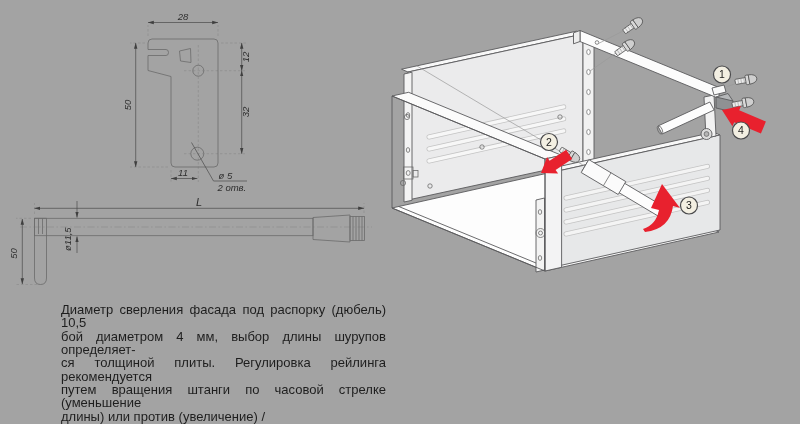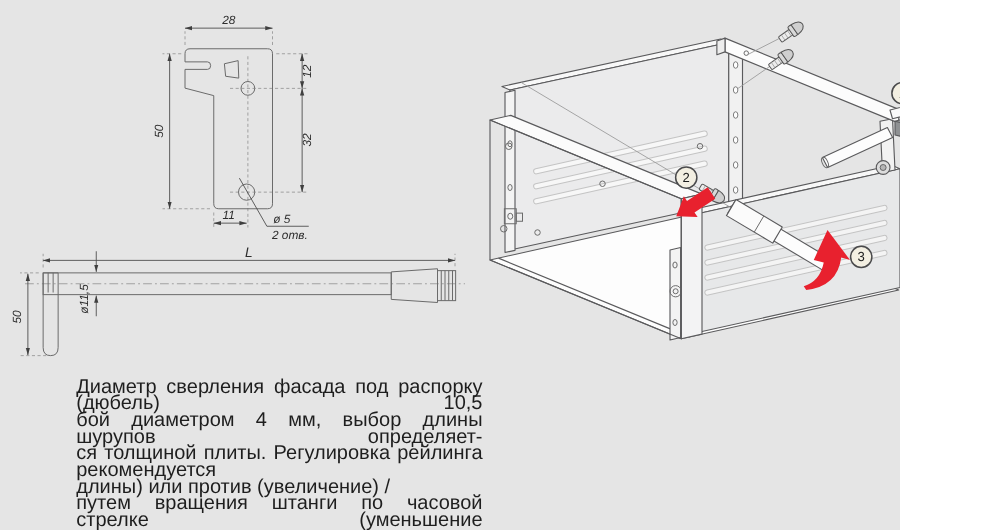--- a/index.html
+++ b/index.html
@@ -1,20 +1,20 @@
 <!DOCTYPE html>
 <html><head>
 <meta charset="utf-8">
 <style>
   html,body{margin:0;padding:0;background:#fff;}
-  .canvas{position:relative;width:720px;height:424px;background:#e5e5e5;overflow:hidden;
+  .canvas{position:relative;width:800px;height:424px;background:#a3a3a3;overflow:hidden;
           font-family:"Liberation Sans",sans-serif;}
   .canvas svg{position:absolute;left:0;top:0;}
   .instructions{position:absolute;left:61px;top:303px;width:325px;color:#1e1e1e;
-                font-size:16px;line-height:13.35px;}
+                font-size:13px;line-height:13.35px;}
   .instr-line{text-align:justify;text-align-last:justify;white-space:normal;}
   .instr-line.last{text-align-last:left;}
   .dim{font:italic 9.5px "Liberation Sans",sans-serif;fill:#2e2e2e;}
   .dimL{font:italic 11px "Liberation Sans",sans-serif;fill:#2e2e2e;}
   .callout-num{font:10.5px "Liberation Sans",sans-serif;fill:#1d1d1d;text-anchor:middle;}
   .thin{stroke:#6b6b6b;stroke-width:.8;fill:none;}
   .dimline{stroke:#4a4a4a;stroke-width:.7;fill:none;}
   .dash{stroke:#8a8a8a;stroke-width:.6;fill:none;stroke-dasharray:2.5 2;}
   .cline{stroke:#8a8a8a;stroke-width:.6;fill:none;stroke-dasharray:7 2.5 1.5 2.5;}
   .iso{stroke:#5a5a5c;stroke-width:.9;stroke-linejoin:round;}
@@ -223,17 +223,17 @@
       <circle cx="741" cy="130.5" r="8.5" fill="#f3efe2" stroke="#4a4a4c" stroke-width="1.2"></circle>
       <text class="callout-num" x="741" y="134.2">4</text>
     </g>
   </g>
 </svg>
 
 <div class="instructions">
   <div class="instr-line">Диаметр сверления фасада под распорку (дюбель) 10,5</div>
   <div class="instr-line">бой диаметром 4 мм, выбор длины шурупов определяет-</div>
   <div class="instr-line">ся толщиной плиты. Регулировка рейлинга рекомендуется</div>
+  <div class="instr-line">путем вращения штанги по часовой стрелке (уменьшение</div>
   <div class="instr-line last">длины) или против (увеличение) /</div>
-  <div class="instr-line">путем вращения штанги по часовой стрелке (уменьшение</div>
 </div>
 
 </div>
 
 </body></html>

